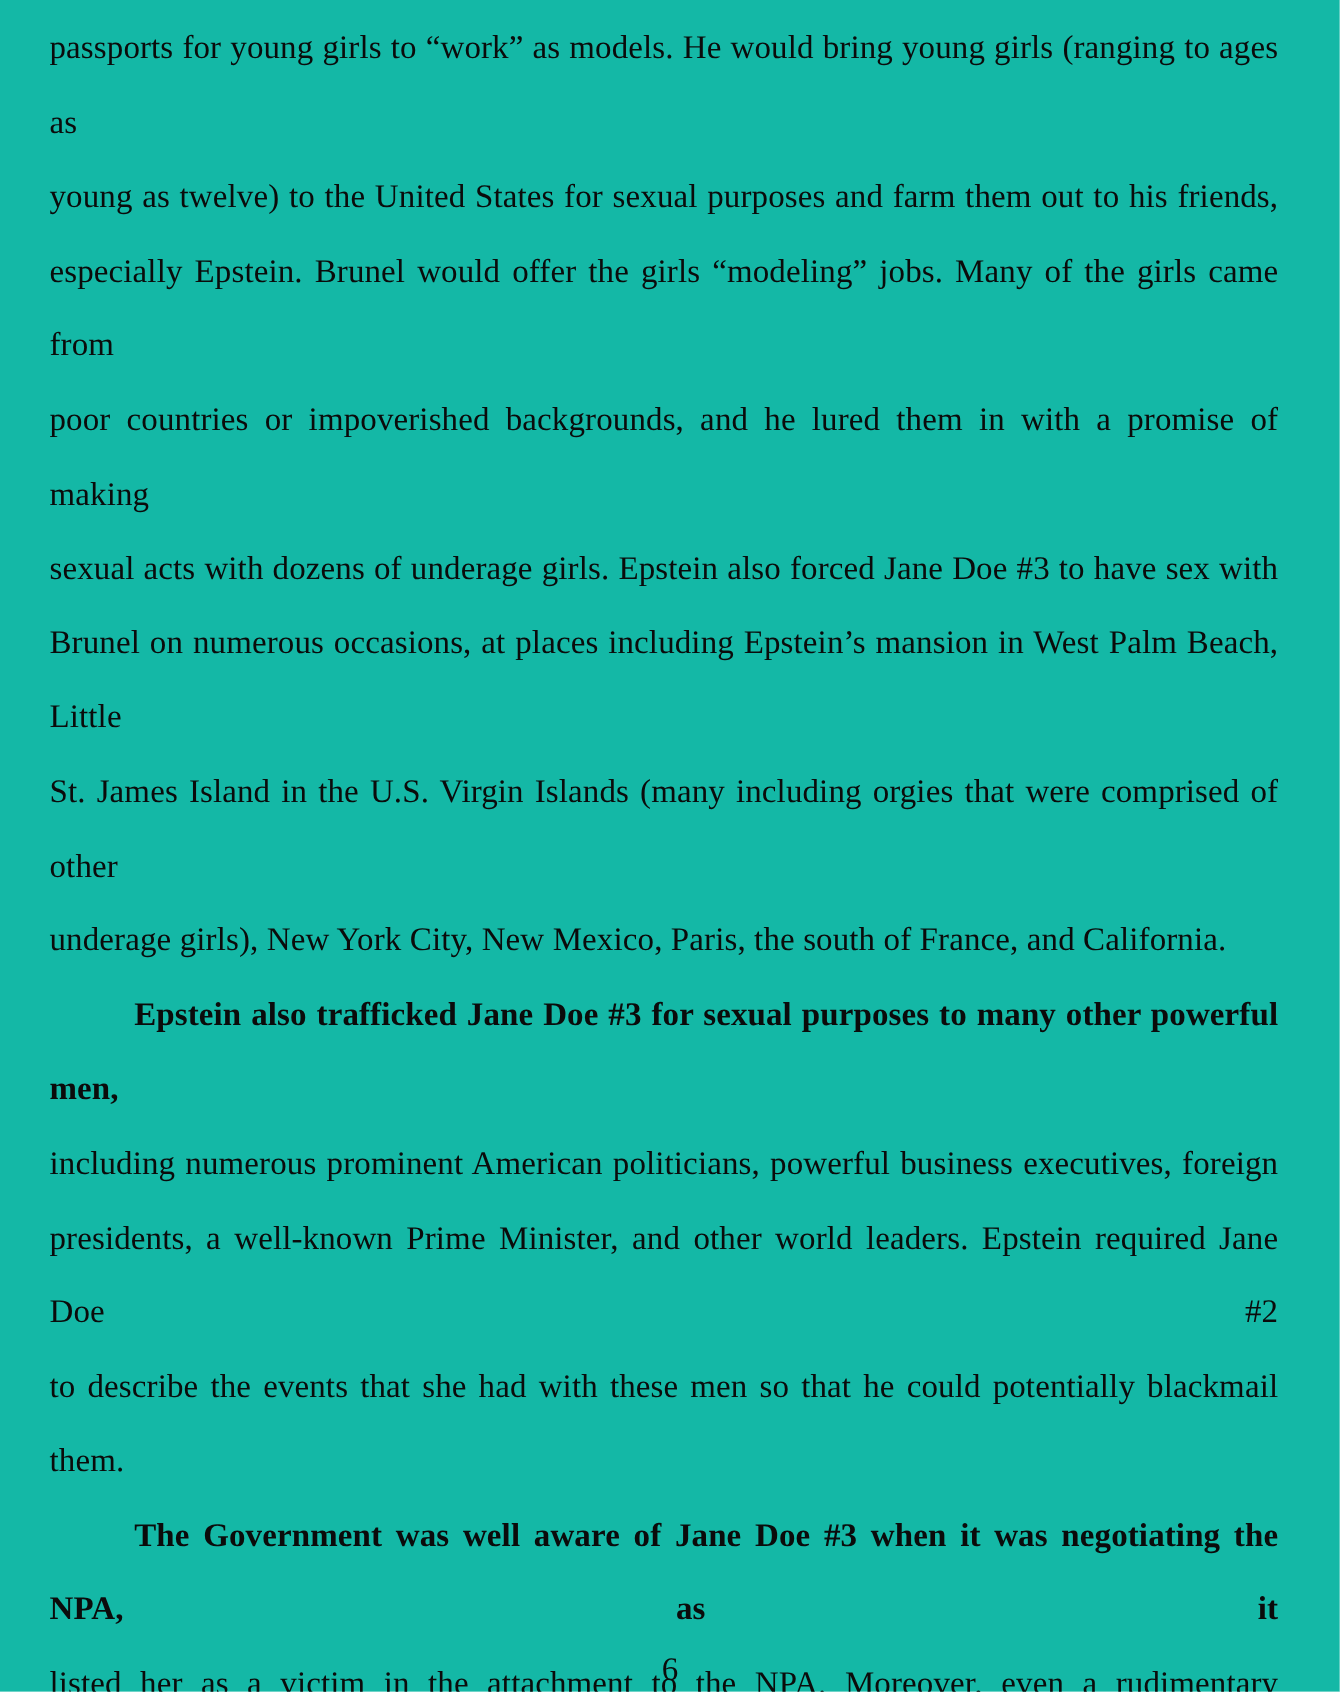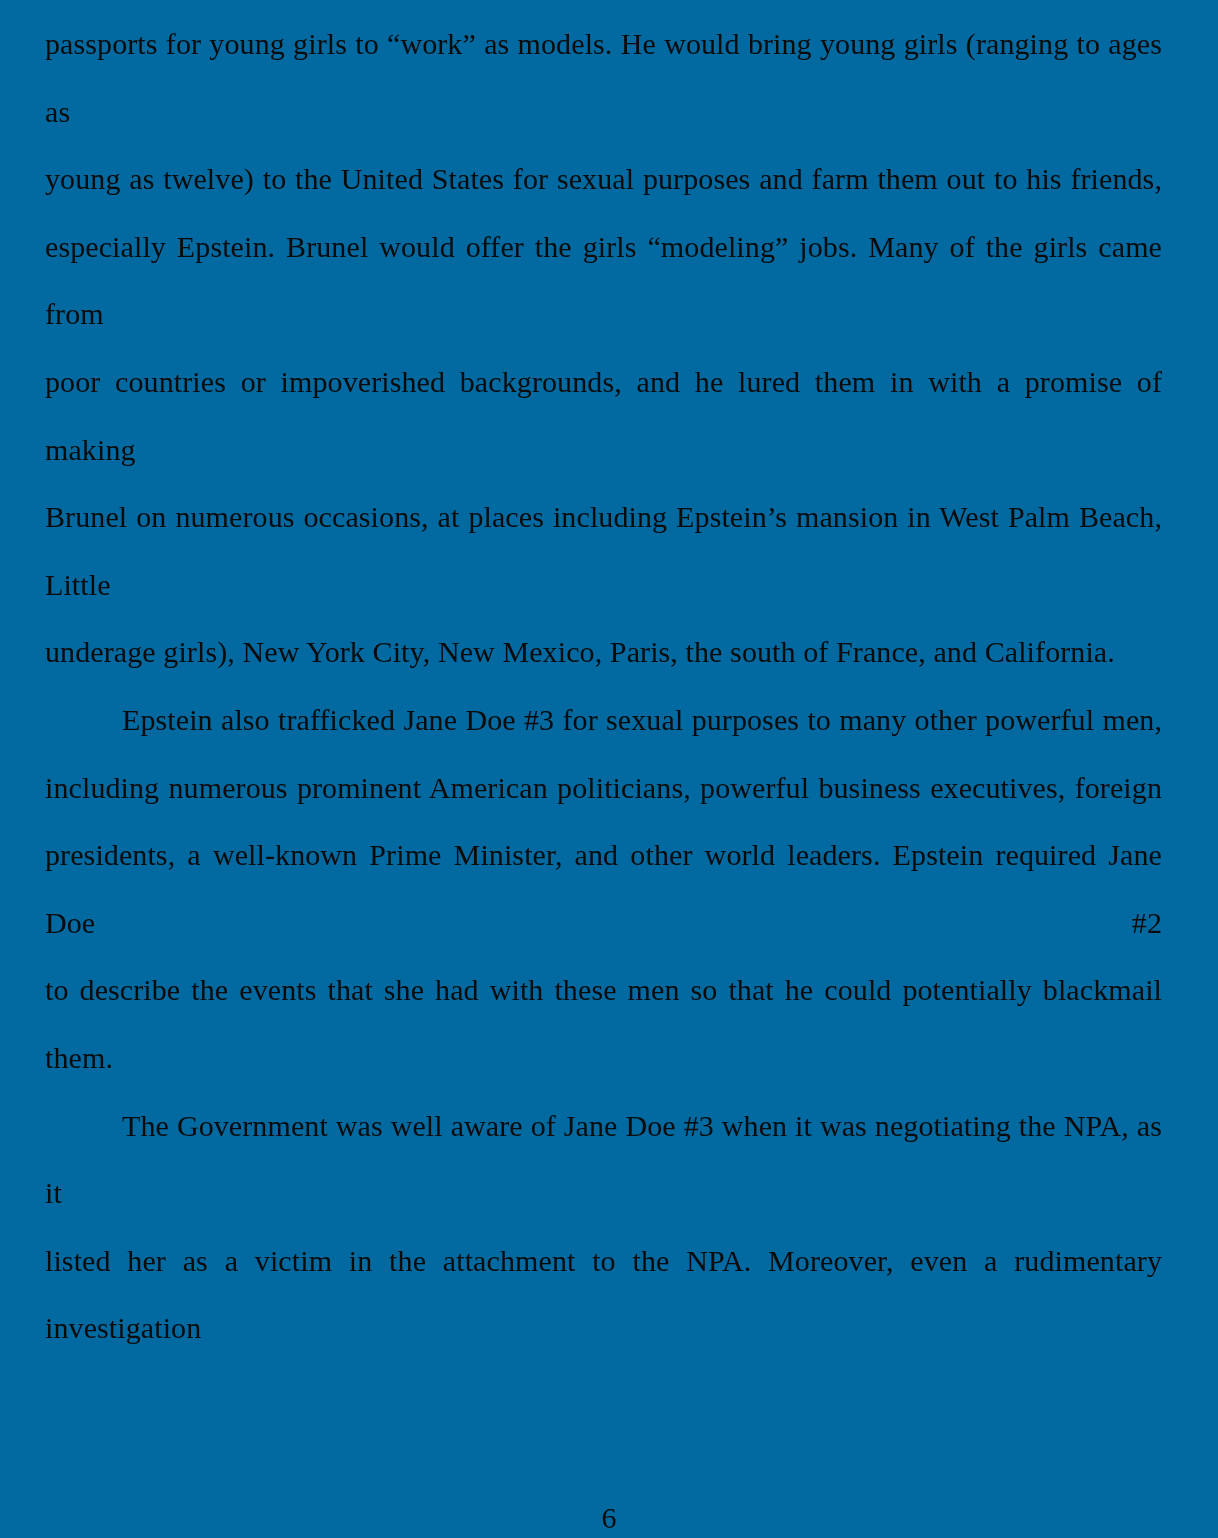--- a/index.html
+++ b/index.html
@@ -13,56 +13,59 @@
     overflow: hidden;
     font-family: "Liberation Serif", "DejaVu Serif", serif;
     color: #0b0b0b;
   }
   .page {
     position: relative;
     box-sizing: border-box;
     width: 1218px;
     height: 1538px;
     padding: 10px 56px 0 45px;
-    background: #0369a1;
+    background: #14b8a6;
   }
   .doc-line {
     font-size: 30px;
     line-height: 67.6px;
     text-align: justify;
     text-align-last: justify;
     white-space: normal;
     letter-spacing: 0.1px;
   }
   .doc-line.last-of-paragraph {
     text-align-last: left;
   }
   .doc-line.indented {
     text-indent: 77px;
+    font-weight: bold;
   }
   .page-footer {
     position: absolute;
     left: 0;
     right: 0;
     top: 1484px;
     font-size: 30px;
     line-height: 67.6px;
     text-align: center;
   }
 </style>
 </head>
 <body>
 
 <div class="page">
 
   <div class="doc-line">passports for young girls to “work” as models.  He would bring young girls (ranging to ages as</div>
   <div class="doc-line">young as twelve) to the United States for sexual purposes and farm them out to his friends,</div>
   <div class="doc-line">especially Epstein.  Brunel would offer the girls “modeling” jobs.  Many of the girls came from</div>
   <div class="doc-line">poor countries or impoverished backgrounds, and he lured them in with a promise of making</div>
+  <div class="doc-line">sexual acts with dozens of underage girls.  Epstein also forced Jane Doe #3 to have sex with</div>
   <div class="doc-line">Brunel on numerous occasions, at places including Epstein’s mansion in West Palm Beach, Little</div>
+  <div class="doc-line">St. James Island in the U.S. Virgin Islands (many including orgies that were comprised of other</div>
   <div class="doc-line last-of-paragraph">underage girls), New York City, New Mexico, Paris, the south of France, and California.</div>
 
   <div class="doc-line indented">Epstein also trafficked Jane Doe #3 for sexual purposes to many other powerful men,</div>
   <div class="doc-line">including numerous prominent American politicians, powerful business executives, foreign</div>
   <div class="doc-line">presidents, a well-known Prime Minister, and other world leaders.  Epstein required Jane Doe #2</div>
   <div class="doc-line last-of-paragraph">to describe the events that she had with these men so that he could potentially blackmail them.</div>
 
   <div class="doc-line indented">The Government was well aware of Jane Doe #3 when it was negotiating the NPA, as it</div>
   <div class="doc-line">listed her as a victim in the attachment to the NPA.  Moreover, even a rudimentary investigation</div>
 

